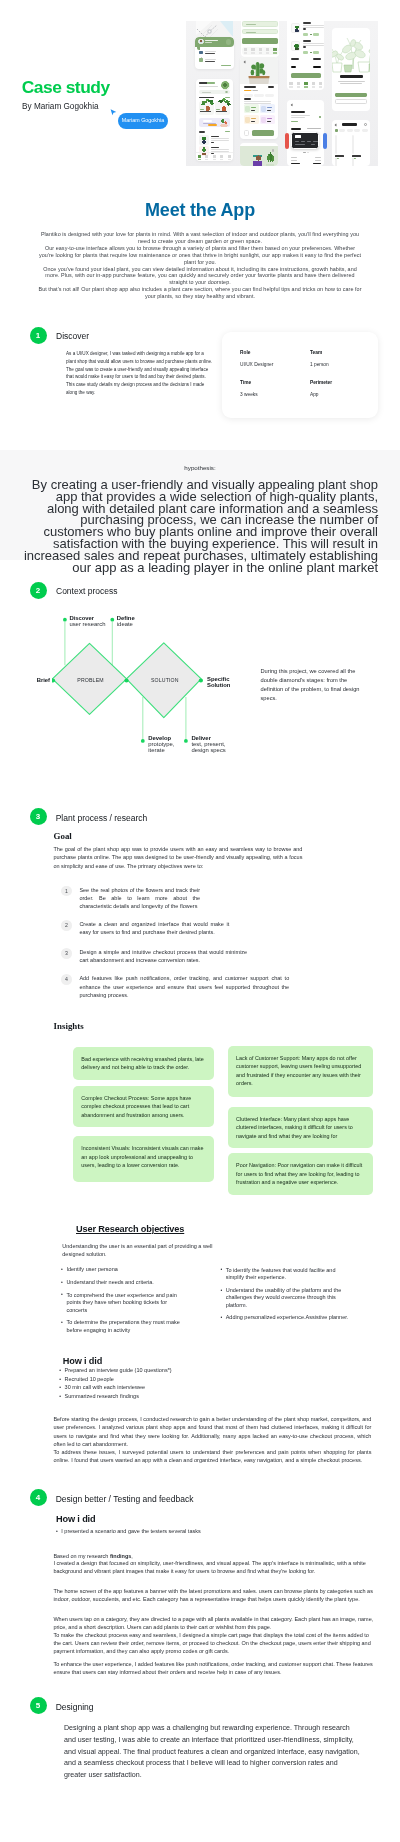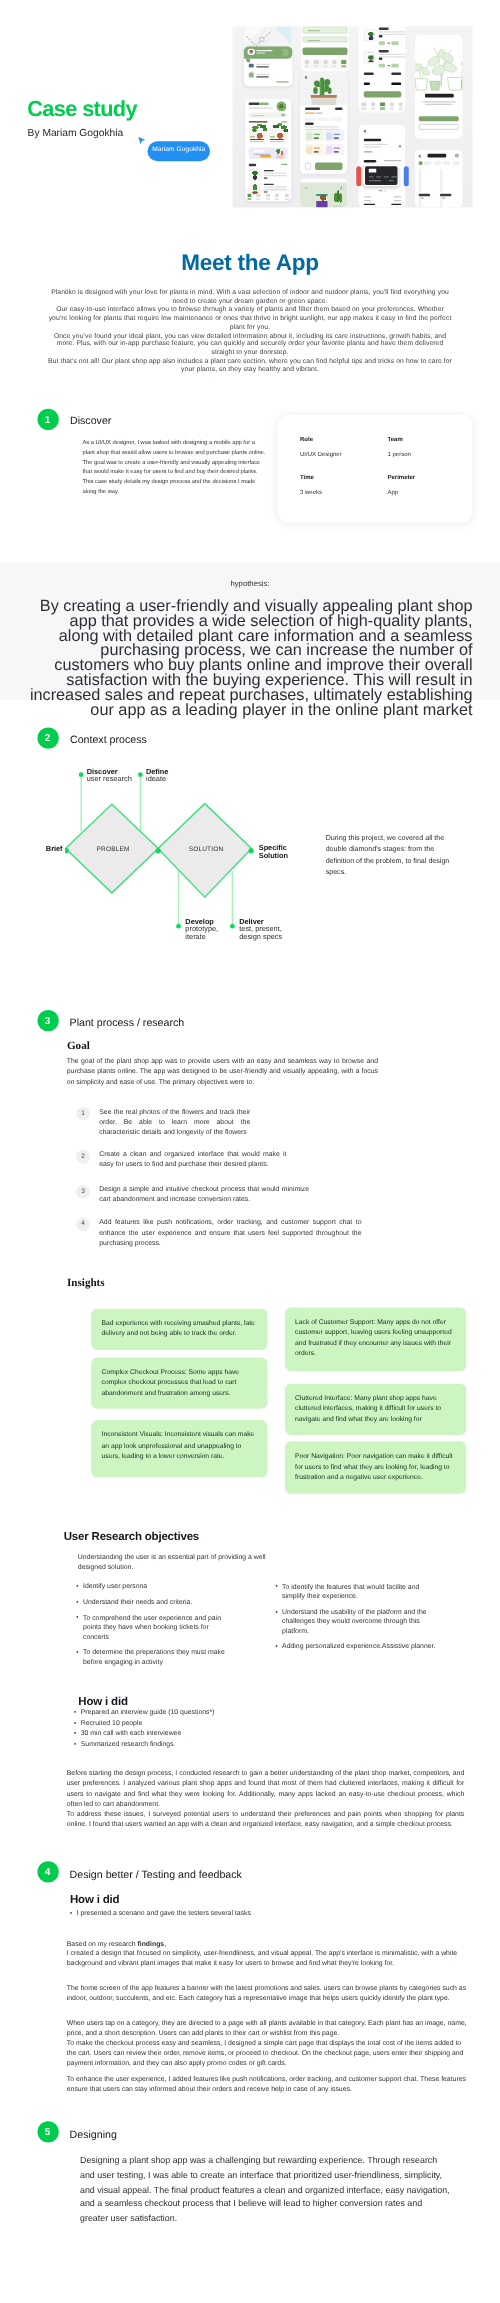--- a/index.html
+++ b/index.html
@@ -757,21 +757,21 @@
   </div>
 
   <div class="sub-h" style="left:53.6px; top:1021.2px;">Insights</div>
   <div class="ins" style="left:72.8px; top:1046.5px; width:141px; min-height:30px;">Bad experience with receiving smashed plants, late delivery and not being able to track the order.</div>
   <div class="ins" style="left:72.8px; top:1085.5px; width:141px; min-height:40px;">Complex Checkout Process: Some apps have complex checkout processes that lead to cart abandonment and frustration among users.</div>
   <div class="ins" style="left:72.8px; top:1136.1px; width:141px; min-height:46px;">Inconsistent Visuals: Inconsistent visuals can make an app look unprofessional and unappealing to users, leading to a lower conversion rate.</div>
   <div class="ins" style="left:227.6px; top:1045.7px; width:145.4px; min-height:51.5px;">Lack of Customer Support: Many apps do not offer customer support, leaving users feeling unsupported and frustrated if they encounter any issues with their orders.</div>
   <div class="ins" style="left:227.6px; top:1106.5px; width:145.4px; min-height:38.3px;">Cluttered Interface: Many plant shop apps have cluttered interfaces, making it difficult for users to navigate and find what they are looking for</div>
   <div class="ins" style="left:227.6px; top:1153.3px; width:145.4px; min-height:38.2px;">Poor Navigation: Poor navigation can make it difficult for users to find what they are looking for, leading to frustration and a negative user experience.</div>
 
-  <div class="sub-h2" style="left:51px; top:1224.1px;">User Research objectives</div>
+  <div class="sub-h2" style="left:76px; top:1224.1px;text-decoration:underline;">User Research objectives</div>
   <div class="para" style="left:62.3px; top:1242.3px; width:156px;">Understanding the user is an essential part of providing a well designed solution.</div>
   <ul class="bullets" style="left:61.1px; top:1266.4px; width:124px;">
     <li>Identify user persona</li>
     <li>Understand their needs and criteria.</li>
     <li>To comprehend the user experience and pain points they have when booking tickets for concerts</li>
     <li>To determine the preperations they must make before engaging in activity</li>
   </ul>
   <ul class="bullets" style="left:220.4px; top:1266.6px; width:128px;">
     <li>To identify the features that would facilite and simplify their experience.</li>
     <li>Understand the usability of the platform and the challenges they would overcome through this platform.</li>

